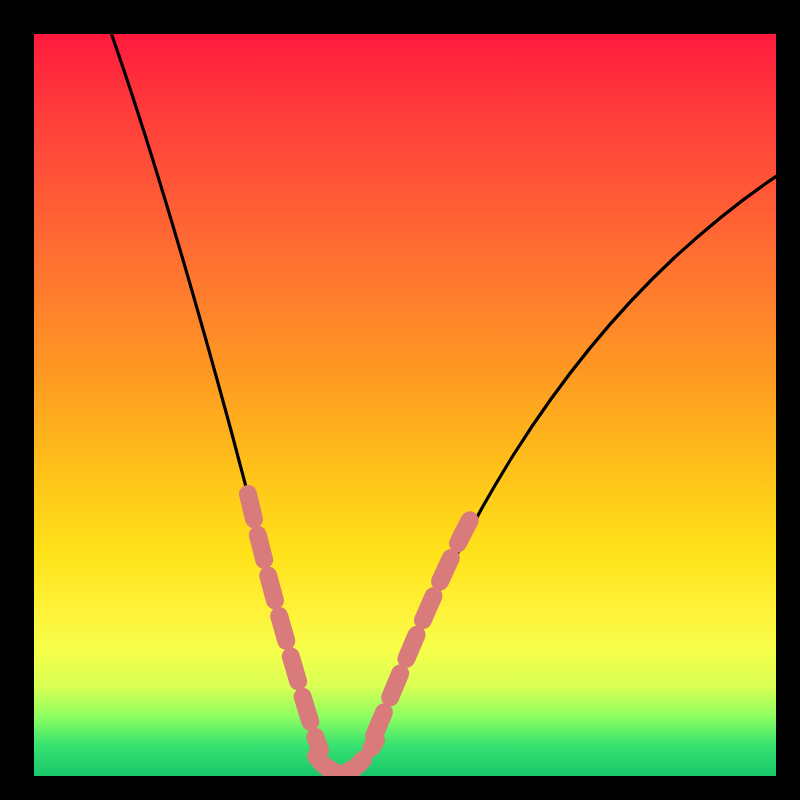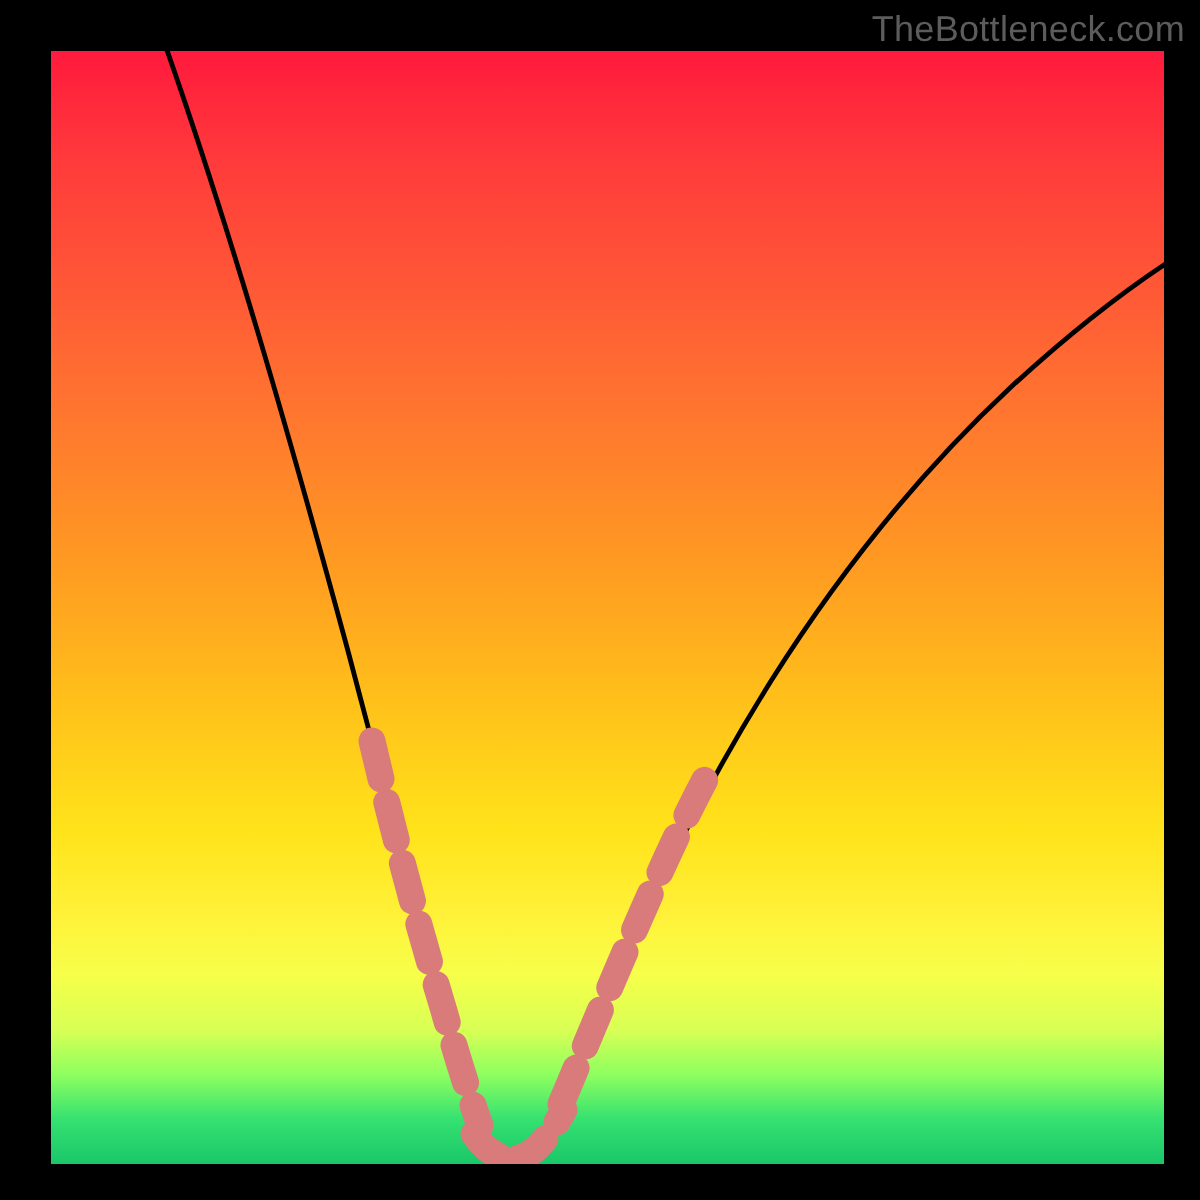--- a/index.html
+++ b/index.html
@@ -59,21 +59,20 @@
     top: 0;
     width: 742px;
     height: 742px;
     pointer-events: none;
   }
 </style>
 </head>
 <body>
 
 <div class="frame">
-  <div class="watermark">TheBottleneck.com</div>
 
   <div class="plot">
     <svg class="curve" viewBox="0 0 742 742" preserveAspectRatio="none">
 
       <path d="M 74 -10
                C 120 120, 160 260, 198 400
                C 216 468, 232 530, 252 600
                C 262 636, 272 672, 284 710
                C 288 722, 292 732, 298 738
                C 302 741, 308 741, 314 738

